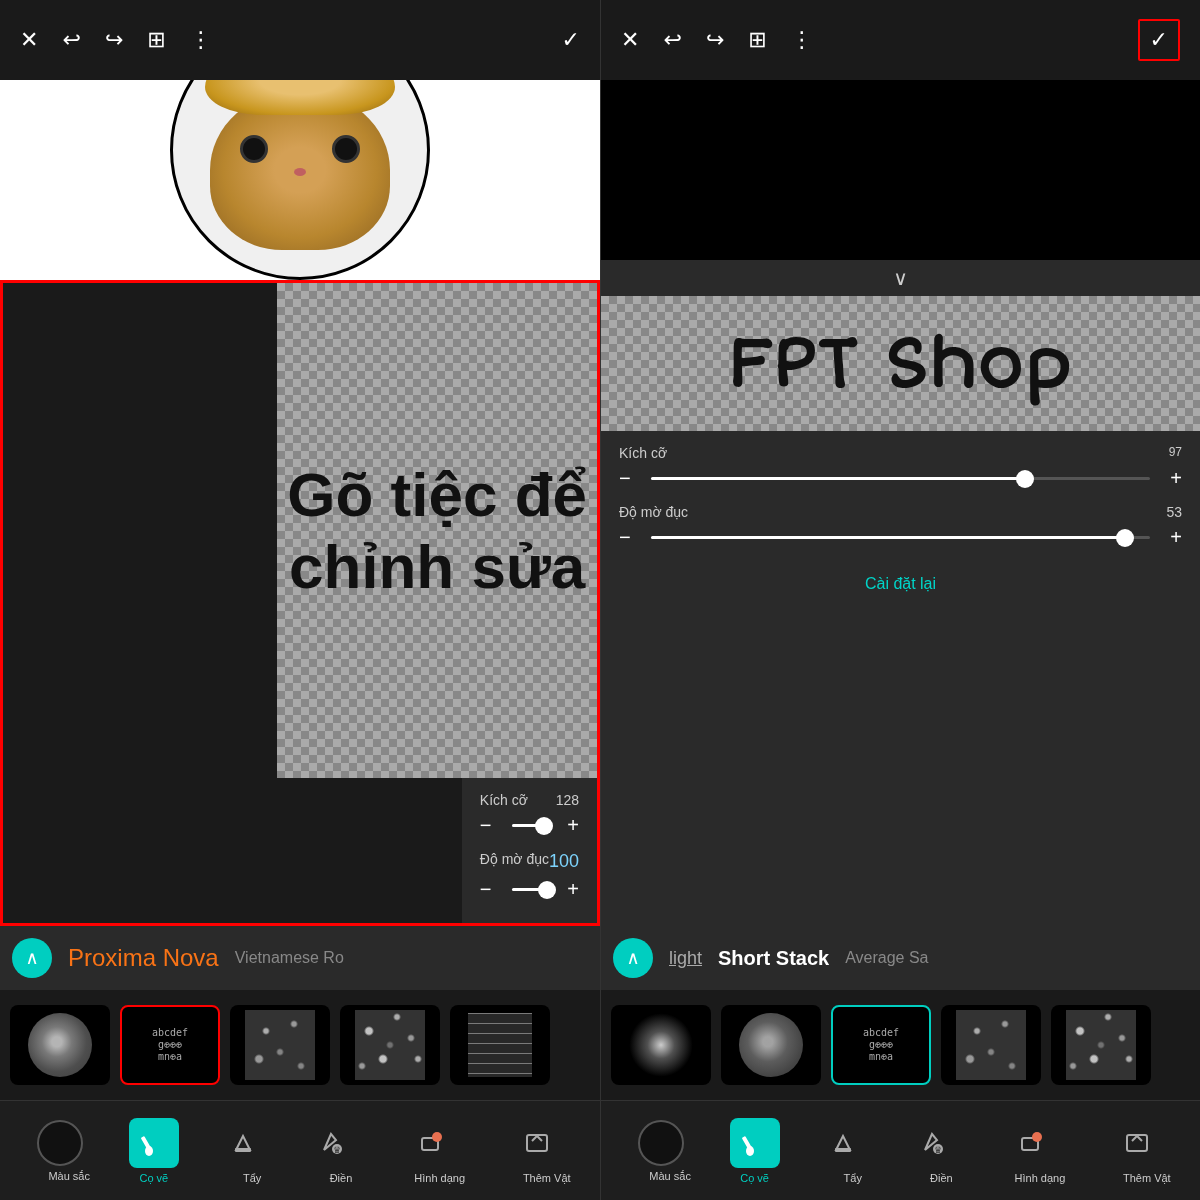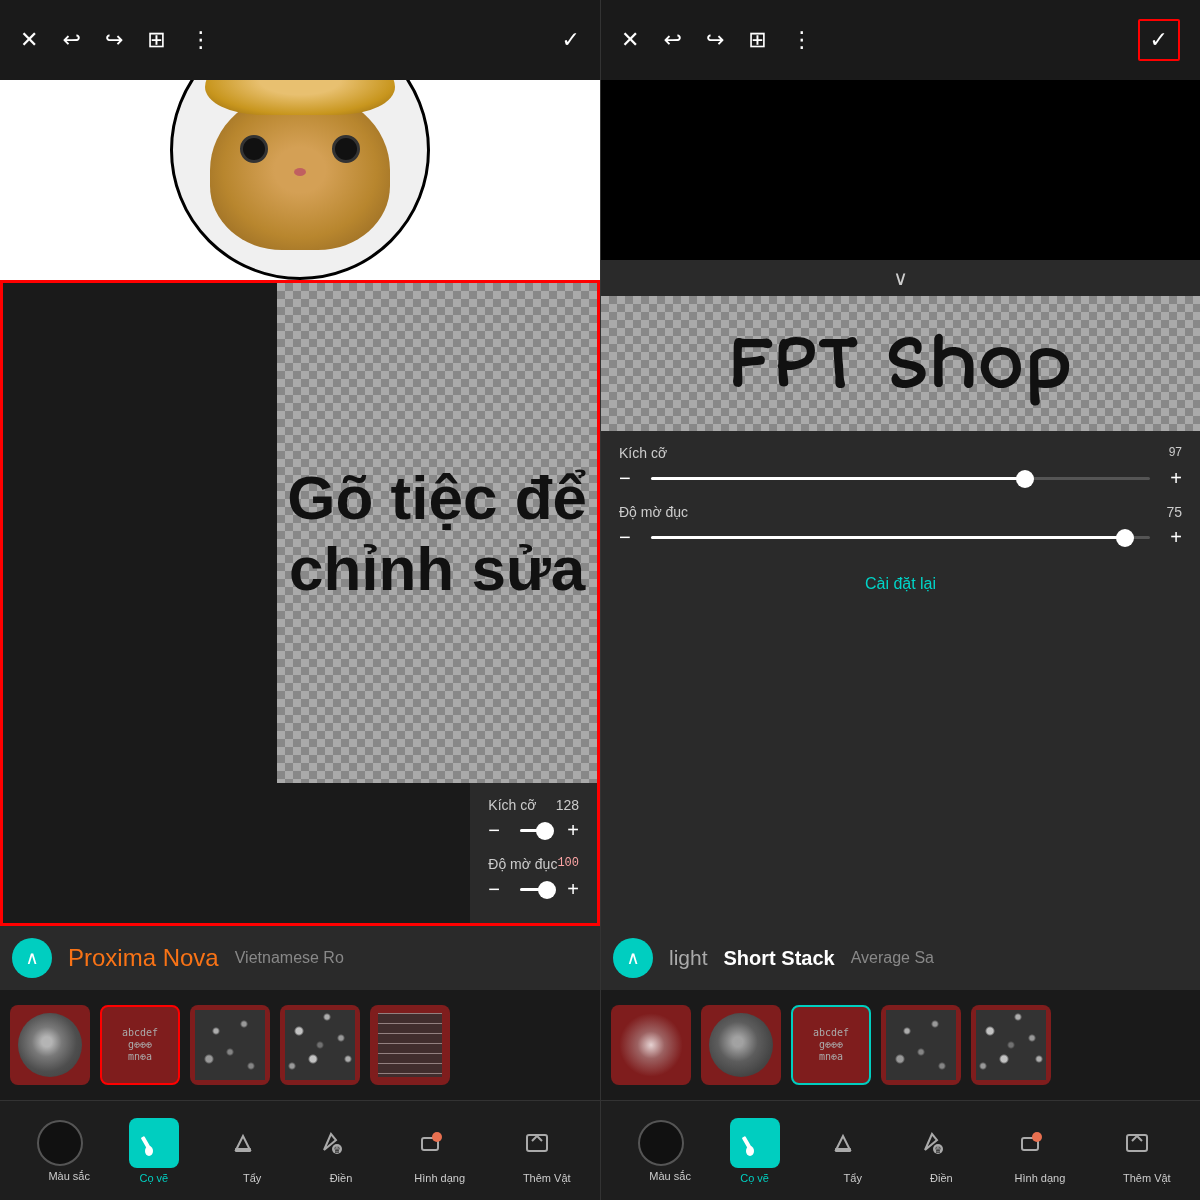--- a/index.html
+++ b/index.html
@@ -157,22 +157,23 @@
     }
 
     .font-name-secondary {
       color: #888;
       font-size: 16px;
       white-space: nowrap;
     }
 
     .font-name-light {
       color: #aaa;
-      font-size: 21px;
+      font-size: 18px;
       white-space: nowrap;
+      text-decoration: underline;
     }
 
     .font-name-highlight {
       color: #fff;
       font-size: 20px;
       font-weight: bold;
       white-space: nowrap;
     }
 
     
@@ -180,30 +181,31 @@
       background: #1a1a1a;
       height: 110px;
       display: flex;
       align-items: center;
       padding: 0 10px;
       gap: 10px;
       overflow: hidden;
     }
 
     .brush-item {
-      width: 80px;
+      width: 100px;
       height: 80px;
       border-radius: 8px;
-      background: #7f1d1d;
+      background: #000000;
       flex-shrink: 0;
       display: flex;
       align-items: center;
       justify-content: center;
       position: relative;
       overflow: hidden;
+      text-decoration: underline;
     }
 
     .brush-item.selected {
       border: 2.5px solid #00cec0;
     }
 
     .brush-item.selected-red {
       border: 2.5px solid red;
     }
 
@@ -410,21 +412,21 @@
               <div class="slider-thumb" style="left:92%;"></div>
             </div>
           </div>
           <span class="slider-plus">+</span>
         </div>
       </div>
 
       <div class="slider-group">
         <div class="slider-label-row">
           <span style="color:#ccc; font-size:14px;">Độ mờ đục</span>
-          <span style="color:#fca5a5; font-size:12px;font-family:Liberation Mono, monospace;">100</span>
+          <span style="color:#7dd3fc; font-size:18px;">100</span>
         </div>
         <div class="slider-row">
           <span class="slider-minus">−</span>
           <div class="slider-container">
             <div class="slider-track">
               <div class="slider-fill" style="width:100%;"></div>
               <div class="slider-thumb" style="left:100%;"></div>
             </div>
           </div>
           <span class="slider-plus">+</span>
@@ -569,21 +571,21 @@
             <div class="slider-thumb" style="left:75%;"></div>
           </div>
         </div>
         <span class="slider-plus">+</span>
       </div>
     </div>
 
     <div class="slider-group">
       <div class="slider-label-row">
         <span style="color:#ccc; font-size:14px;">Độ mờ đục</span>
-        <span style="color:#ccc; font-size:14px;">75</span>
+        <span style="color:#ccc; font-size:14px;">53</span>
       </div>
       <div class="slider-row">
         <span class="slider-minus">−</span>
         <div class="slider-container">
           <div class="slider-track">
             <div class="slider-fill" style="width:95%;"></div>
             <div class="slider-thumb" style="left:95%;"></div>
           </div>
         </div>
         <span class="slider-plus">+</span>

